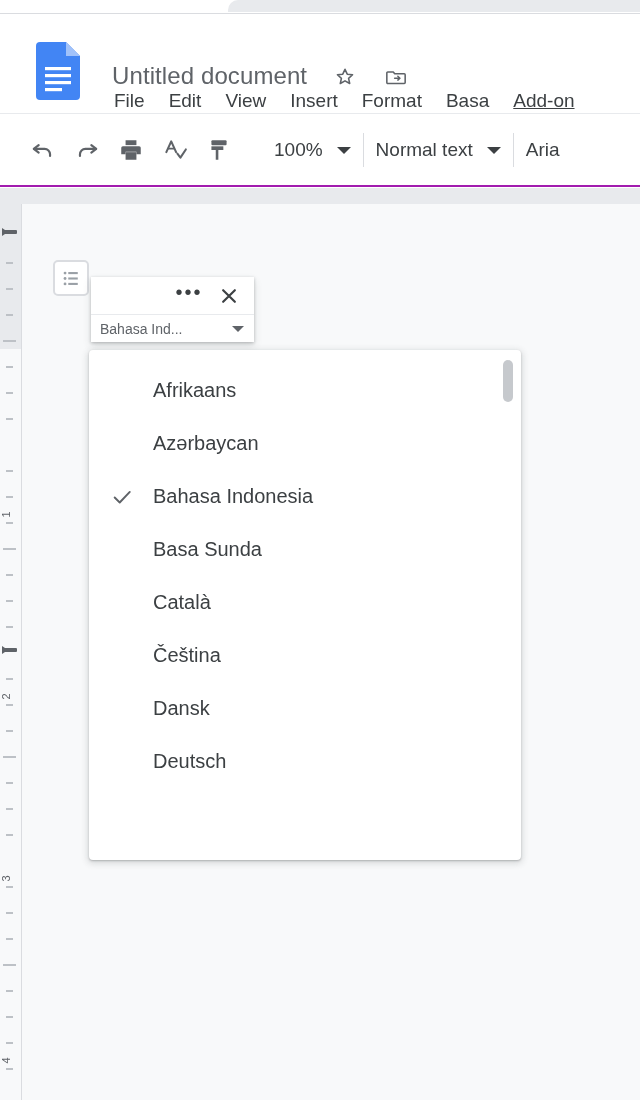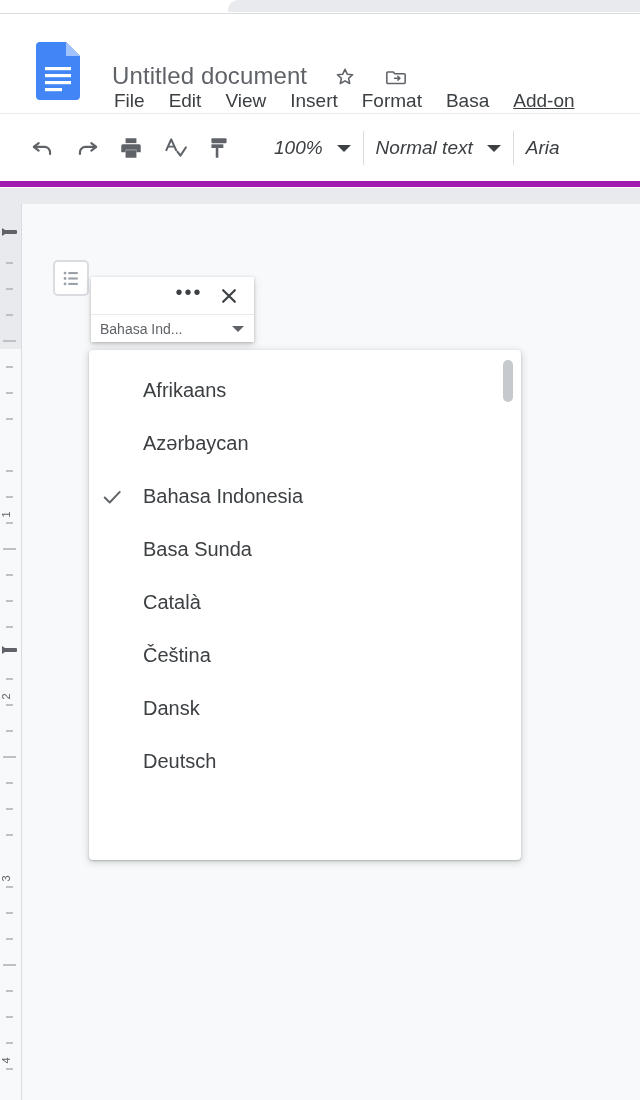--- a/index.html
+++ b/index.html
@@ -93,25 +93,24 @@
     white-space: nowrap;
   }
   .menu-item:last-child { margin-right: 0; text-decoration: underline; }
 
   
   #toolbar {
     position: absolute;
     top: 115px; left: 0;
     width: 640px; height: 72px;
     background: #ffffff;
-    border-bottom: 6px solid #a21caf;
+    border-bottom: 2px solid #a21caf;
     box-sizing: border-box;
     display: flex;
     align-items: center;
-    font-style: italic;
   }
   .tb-icon {
     width: 34px; height: 34px;
     margin-left: 10px;
     display: inline-flex;
     align-items: center;
     justify-content: center;
     cursor: pointer;
     flex: 0 0 auto;
   }
@@ -337,21 +336,21 @@
     position: absolute;
     top: 0; left: 0;
     width: 432px;
     padding-top: 14px;
     box-sizing: border-box;
   }
   .lang-option {
     height: 53px;
     display: flex;
     align-items: center;
-    padding-left: 12px;
+    padding-left: 22px;
     box-sizing: border-box;
     cursor: pointer;
   }
   .lang-check {
     width: 42px;
     flex: 0 0 auto;
     display: flex;
     align-items: center;
   }
   .lang-label {

